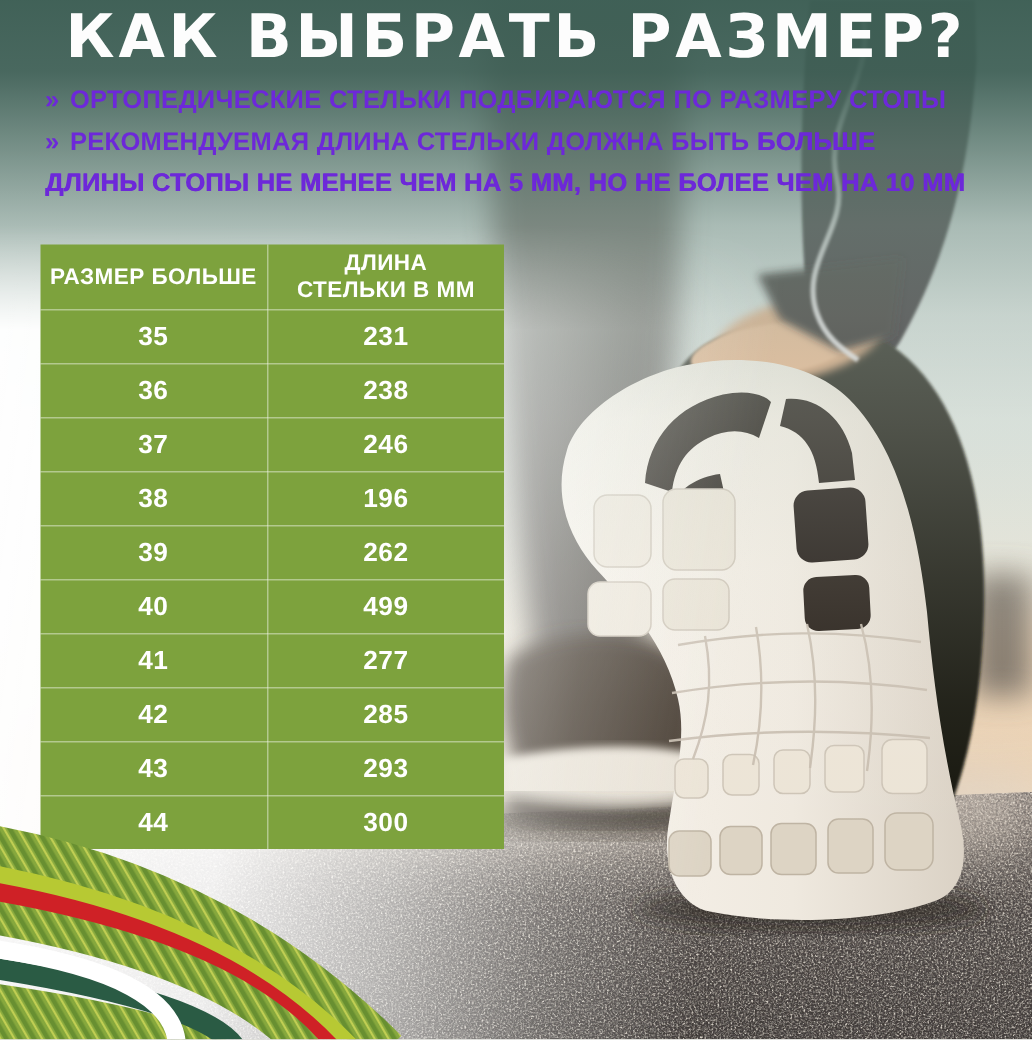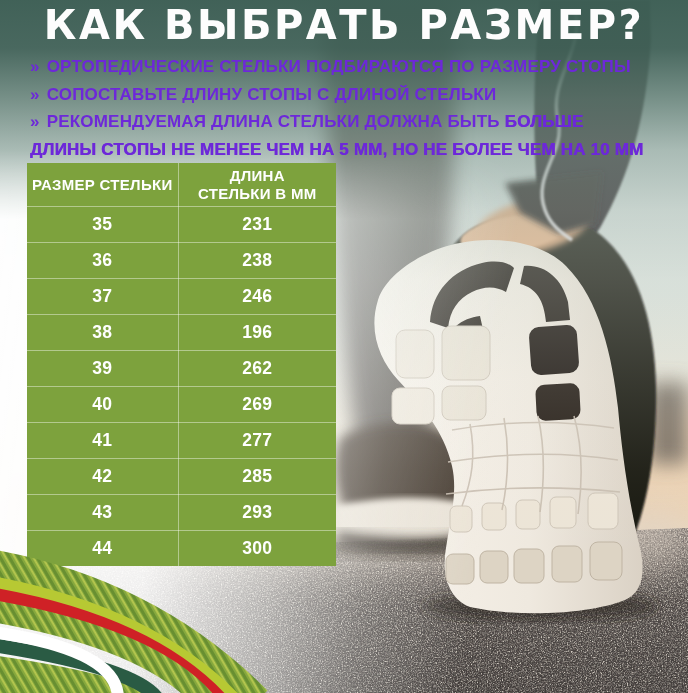--- a/index.html
+++ b/index.html
@@ -185,33 +185,32 @@
     </g>
   </svg>
 
   <div id="overlay-top" class="overlay"></div>
   <div id="overlay-left" class="overlay"></div>
 
   <h1 class="title">КАК ВЫБРАТЬ РАЗМЕР?</h1>
 
   <div class="bullets">
     <p><span class="marker">»</span><span>ОРТОПЕДИЧЕСКИЕ СТЕЛЬКИ ПОДБИРАЮТСЯ ПО РАЗМЕРУ СТОПЫ</span><strong class="hvy"></strong></p>
-    <p><span class="marker">»</span><span>СОПОСТАВЬТЕ ДЛИНУ СТОПЫ С ДЛИНОЙ СТЕЛЬКИ</span><strong class="hvy"></strong></p>
     <p><span class="marker">»</span><span>РЕКОМЕНДУЕМАЯ ДЛИНА СТЕЛЬКИ ДОЛЖНА БЫТЬ </span><strong class="hvy">БОЛЬШЕ ДЛИНЫ СТОПЫ НЕ МЕНЕЕ ЧЕМ НА 5 ММ, НО НЕ БОЛЕЕ ЧЕМ НА 10 ММ</strong></p>
   </div>
 
   <table class="size-table">
     <colgroup>
         <col class="c1">
         <col class="c2">
       </colgroup>
     <thead>
       <tr>
         <th>
-          <span class="hline">РАЗМЕР СТЕЛЬКИ</span>
+          <span class="hline">РАЗМЕР БОЛЬШЕ</span>
         </th>
         <th>
           <span class="hline">ДЛИНА</span>
           <span class="hline">СТЕЛЬКИ В ММ</span>
         </th>
       </tr>
     </thead>
     <tbody>
         <tr>
           <td>35</td>
@@ -228,21 +227,21 @@
         <tr>
           <td>38</td>
           <td>196</td>
         </tr>
         <tr>
           <td>39</td>
           <td>262</td>
         </tr>
         <tr>
           <td>40</td>
-          <td>269</td>
+          <td>499</td>
         </tr>
         <tr>
           <td>41</td>
           <td>277</td>
         </tr>
         <tr>
           <td>42</td>
           <td>285</td>
         </tr>
         <tr>

